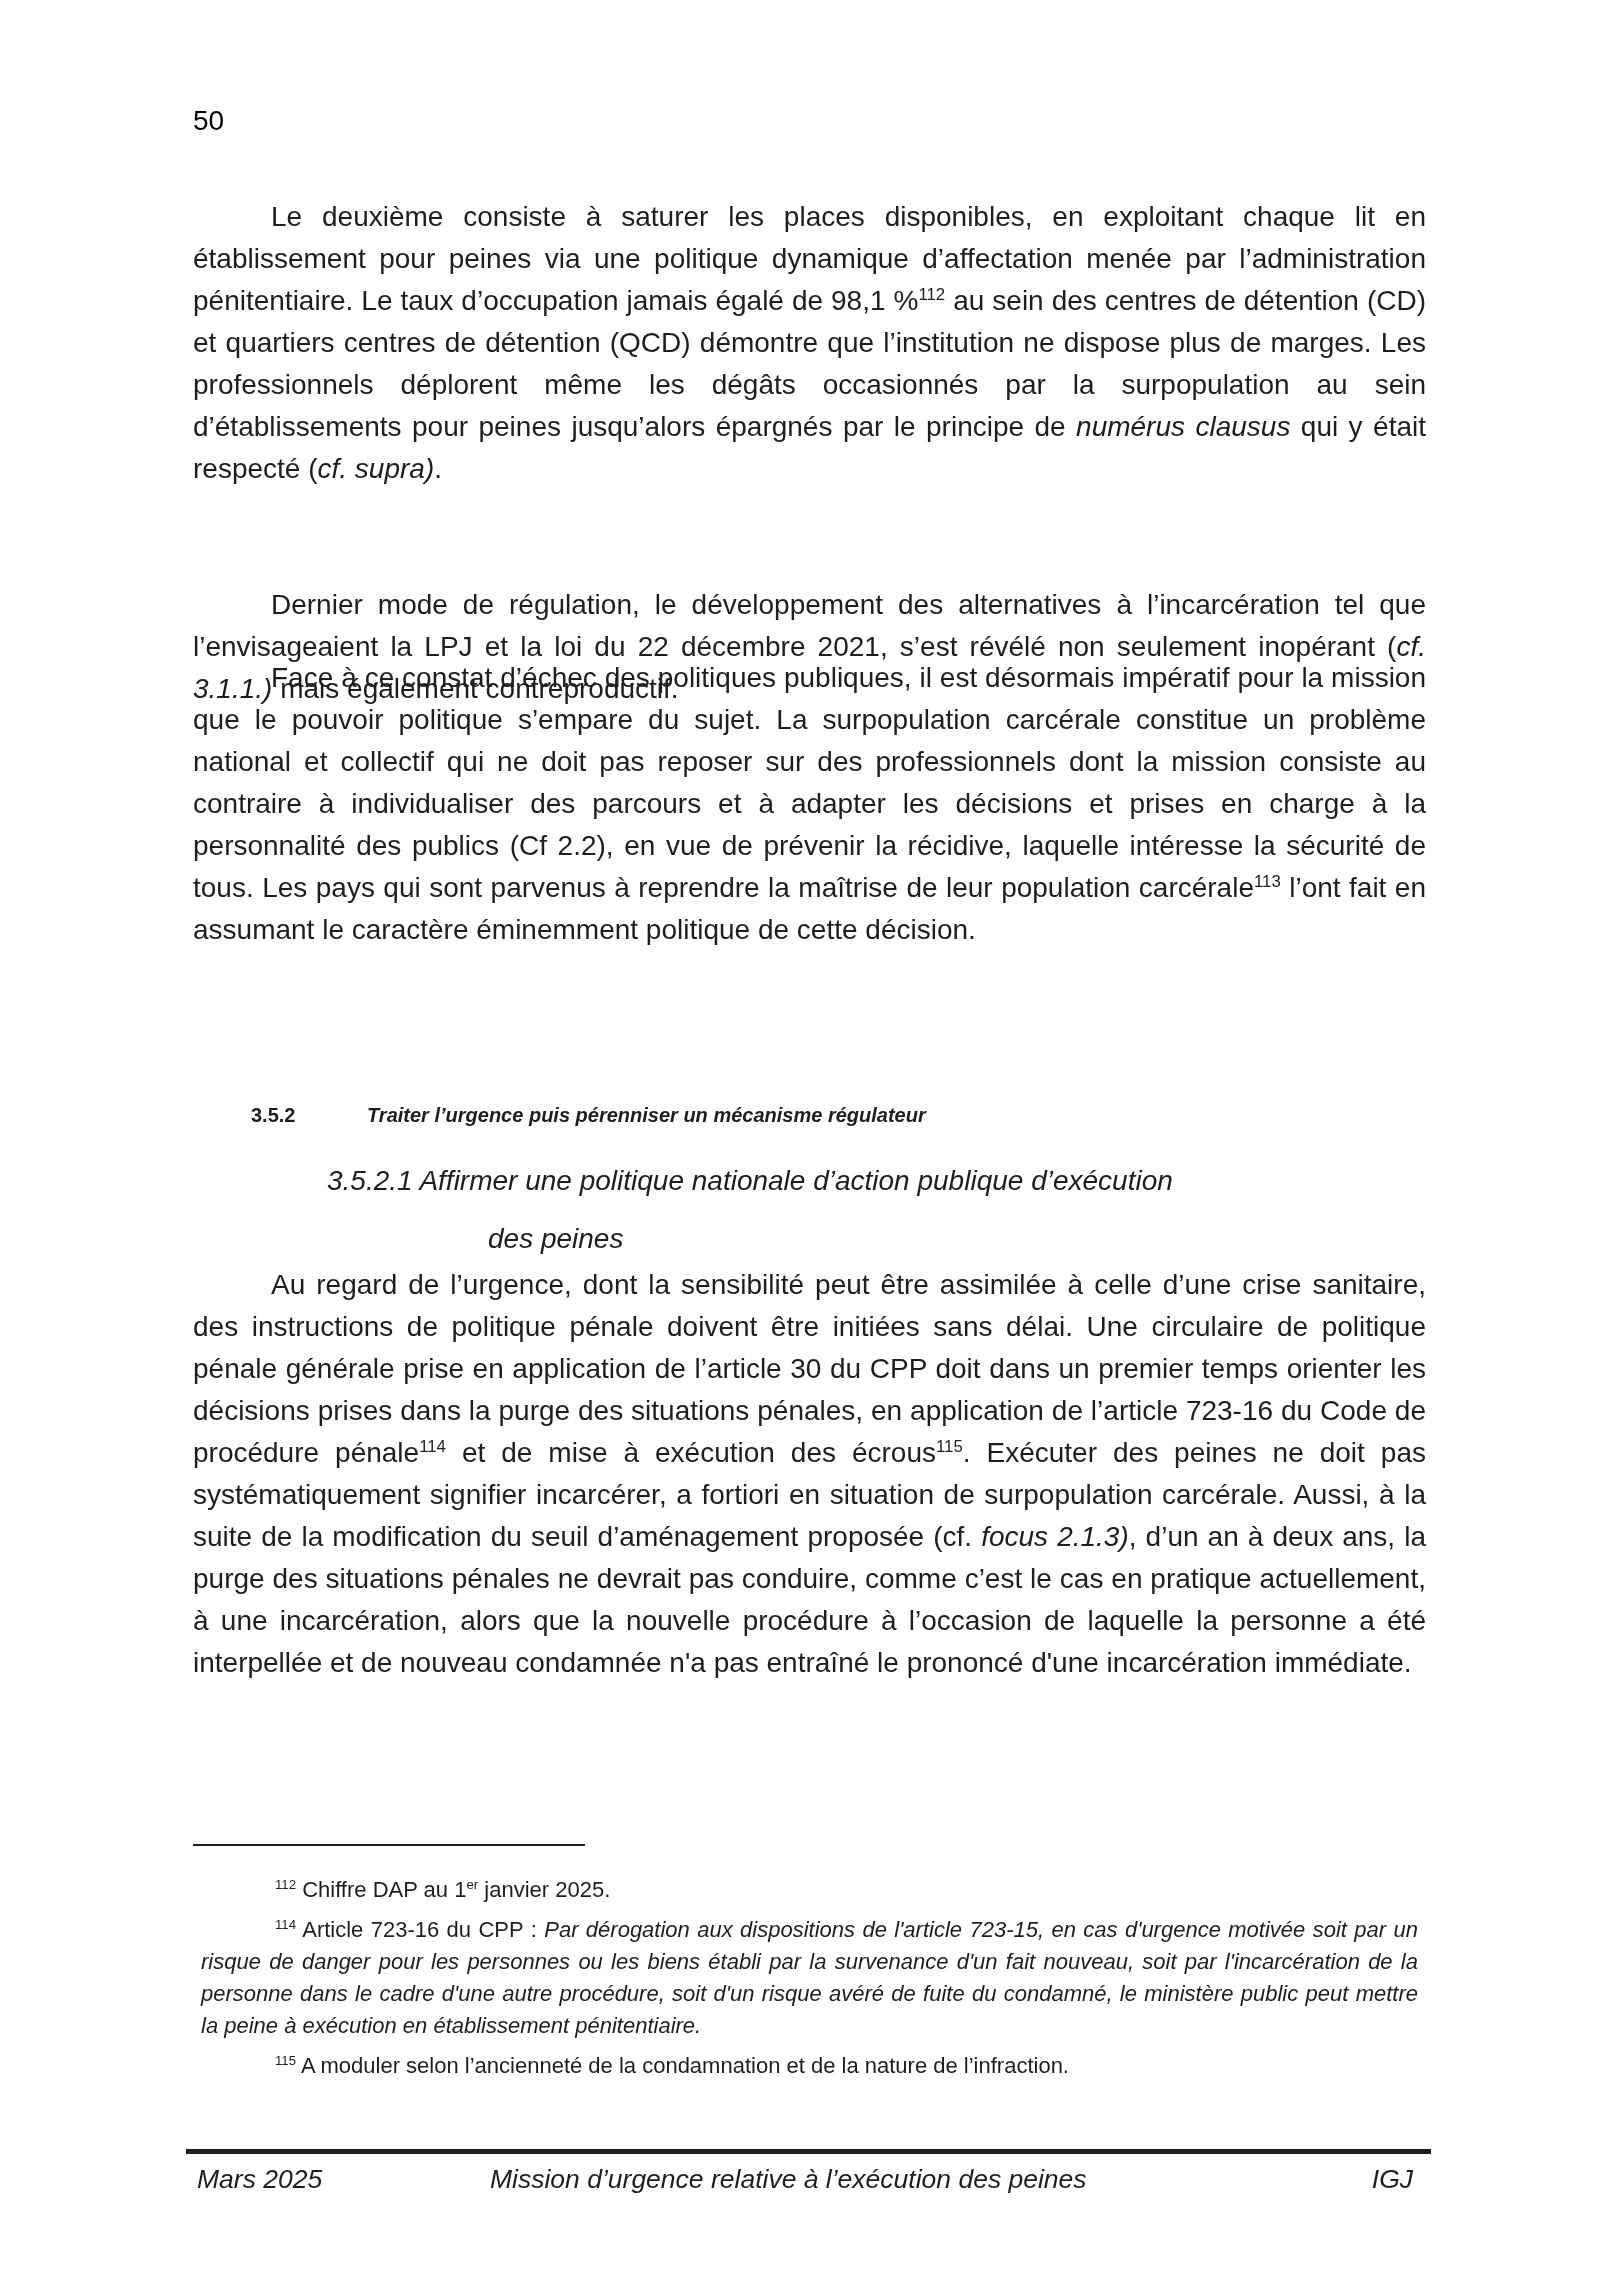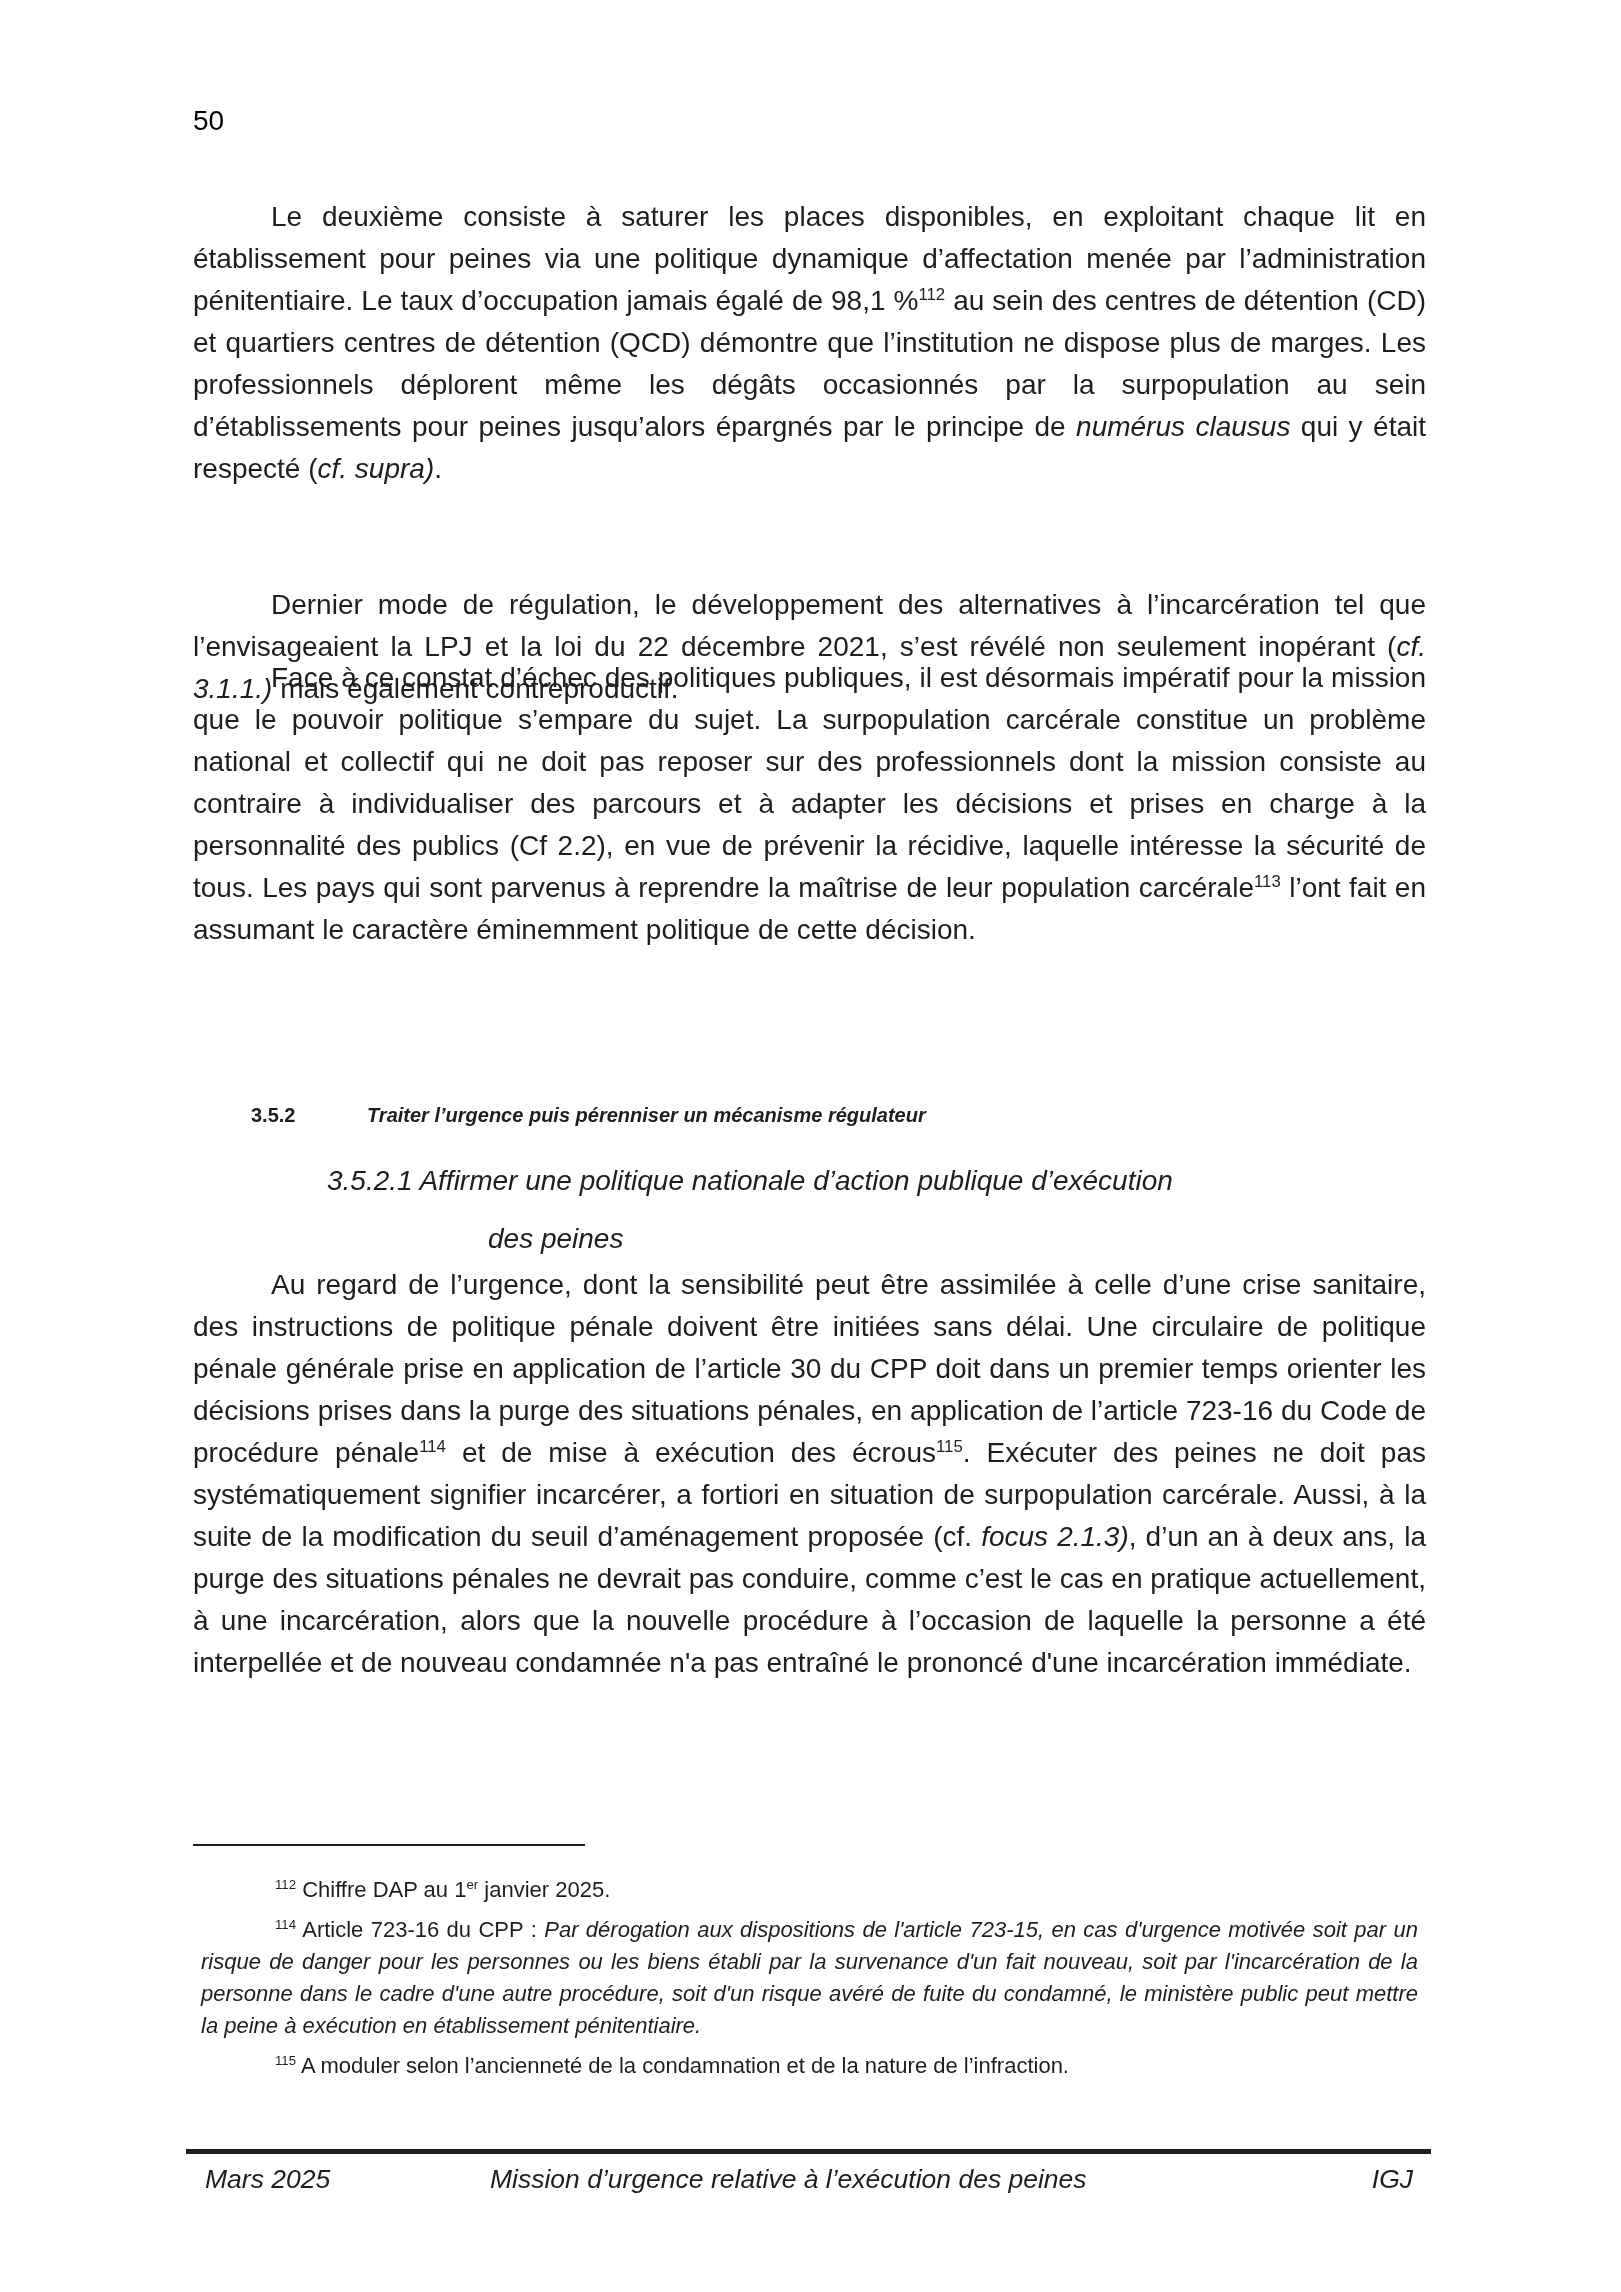--- a/index.html
+++ b/index.html
@@ -47,21 +47,21 @@
     .fn { margin: 8px; text-indent: 74px; text-align: justify; }
     .fn em { font-style: italic; }
     .footer-rule {
       position: absolute; left: 186px; top: 2149px; width: 1245px; height: 4.9px;
       background: #1e1e1e;
     }
     .footer {
       position: absolute; top: 2162px; left: 193px; width: 1220px; height: 39px;
       font-size: 26.5px; font-style: italic; line-height: 35px; color: #1e1e1e;
     }
-    .footer .left { position: absolute; left: 12px; text-align: center; }
+    .footer .left { position: absolute; left: 4px; text-align: center; }
     .footer .center { position: absolute; left: 297px; }
     .footer .right { position: absolute; right: 0; }
   </style>
 </head>
 <body>
 
 <div class="page-number">50</div>
 
 <div id="block1" class="body-block">
   <p class="para"><span>Le deuxième consiste à saturer les places disponibles, en exploitant chaque lit en établissement pour peines via une politique dynamique d’affectation menée par l’administration pénitentiaire. Le taux d’occupation jamais égalé de 98,1 %</span><sup>112</sup><span> au sein des centres de détention (CD) et quartiers centres de détention (QCD) démontre que l’institution ne dispose plus de marges. Les professionnels déplorent même les dégâts occasionnés par la surpopulation au sein d’établissements pour peines jusqu’alors épargnés par le principe de </span><em>numérus clausus</em><span> qui y était respecté (</span><em>cf. supra)</em><span>.</span></p>

